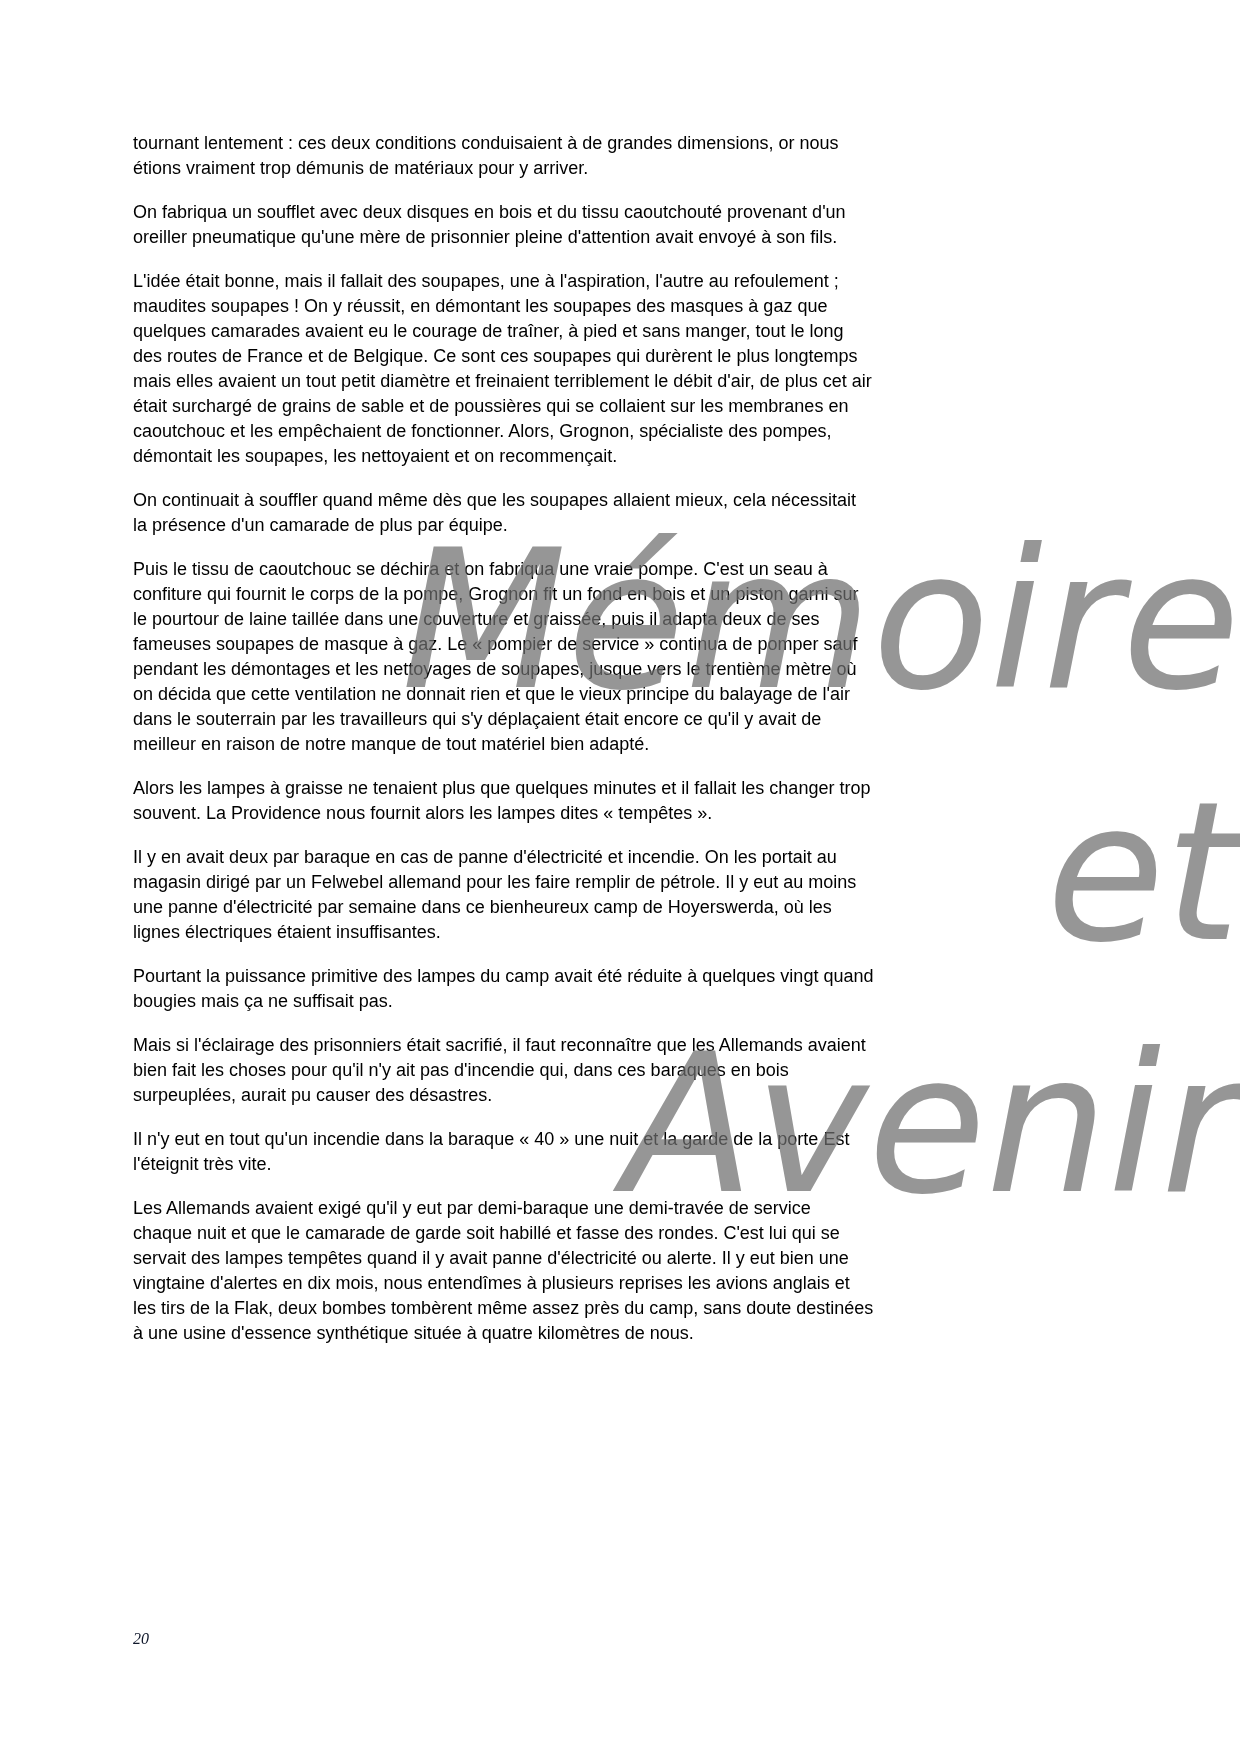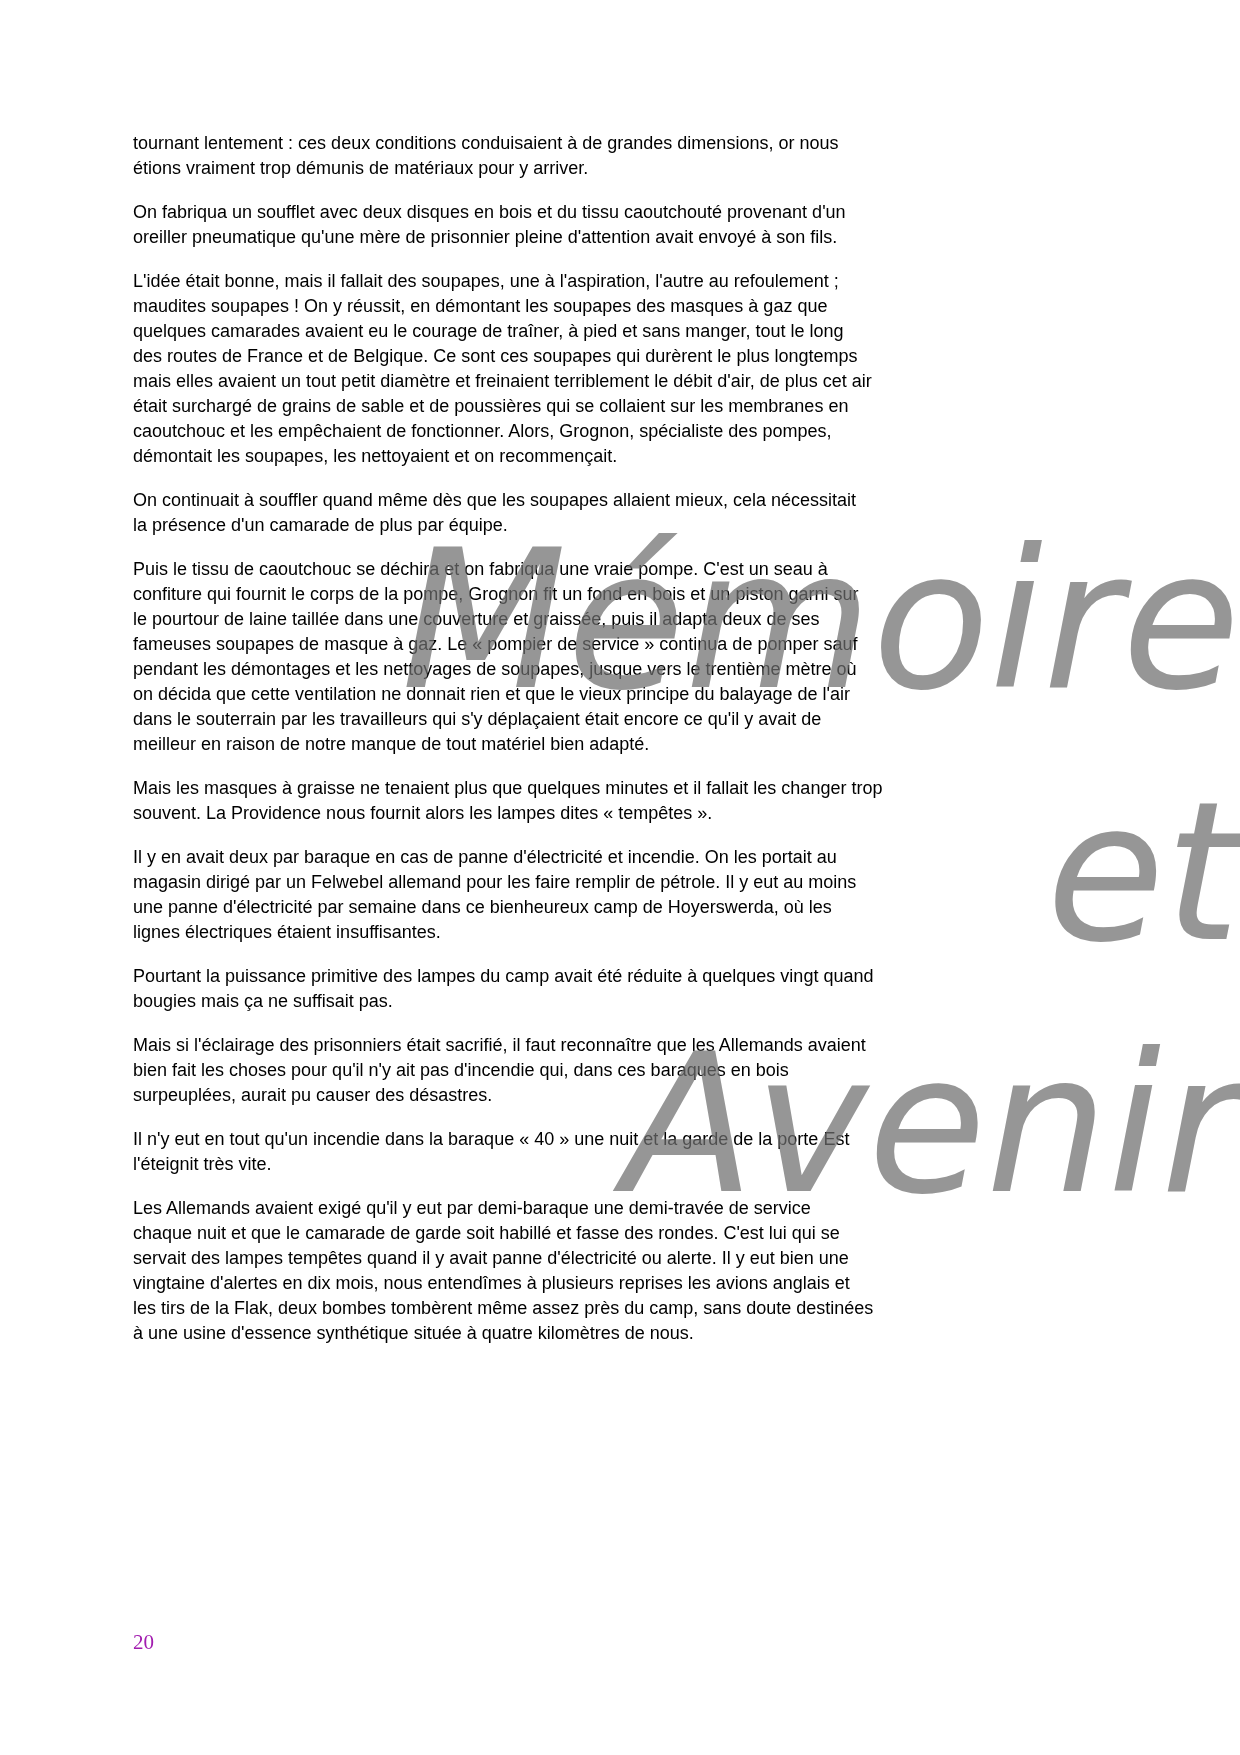--- a/index.html
+++ b/index.html
@@ -42,22 +42,23 @@
     color: rgba(110, 110, 110, 0.72);
     z-index: 2;
     pointer-events: none;
     user-select: none;
   }
   .page-number {
     position: absolute;
     left: 133px;
     top: 1630px;
     font-family: "Liberation Serif", serif;
-    font-size: 21px;
-    color: #a21caf;
+    font-size: 16px;
+    color: #0f172a;
+    font-style: italic;
   }
 </style>
 </head>
 <body>
 
 <div class="page">
 
   <div class="content">
     <p class="para">tournant lentement : ces deux conditions conduisaient à de grandes dimensions, or nous
 étions vraiment trop démunis de matériaux pour y arriver.</p>
@@ -74,21 +75,21 @@
     <p class="para">On continuait à souffler quand même dès que les soupapes allaient mieux, cela nécessitait
 la présence d'un camarade de plus par équipe.</p>
     <p class="para">Puis le tissu de caoutchouc se déchira et on fabriqua une vraie pompe. C'est un seau à
 confiture qui fournit le corps de la pompe, Grognon fit un fond en bois et un piston garni sur
 le pourtour de laine taillée dans une couverture et graissée, puis il adapta deux de ses
 fameuses soupapes de masque à gaz. Le « pompier de service » continua de pomper sauf
 pendant les démontages et les nettoyages de soupapes, jusque vers le trentième mètre où
 on décida que cette ventilation ne donnait rien et que le vieux principe du balayage de l'air
 dans le souterrain par les travailleurs qui s'y déplaçaient était encore ce qu'il y avait de
 meilleur en raison de notre manque de tout matériel bien adapté.</p>
-    <p class="para">Mais les masques à graisse ne tenaient plus que quelques minutes et il fallait les changer trop
+    <p class="para">Alors les lampes à graisse ne tenaient plus que quelques minutes et il fallait les changer trop
 souvent. La Providence nous fournit alors les lampes dites « tempêtes ».</p>
     <p class="para">Il y en avait deux par baraque en cas de panne d'électricité et incendie. On les portait au
 magasin dirigé par un Felwebel allemand pour les faire remplir de pétrole. Il y eut au moins
 une panne d'électricité par semaine dans ce bienheureux camp de Hoyerswerda, où les
 lignes électriques étaient insuffisantes.</p>
     <p class="para">Pourtant la puissance primitive des lampes du camp avait été réduite à quelques vingt quand
 bougies mais ça ne suffisait pas.</p>
     <p class="para">Mais si l'éclairage des prisonniers était sacrifié, il faut reconnaître que les Allemands avaient
 bien fait les choses pour qu'il n'y ait pas d'incendie qui, dans ces baraques en bois
 surpeuplées, aurait pu causer des désastres.</p>

